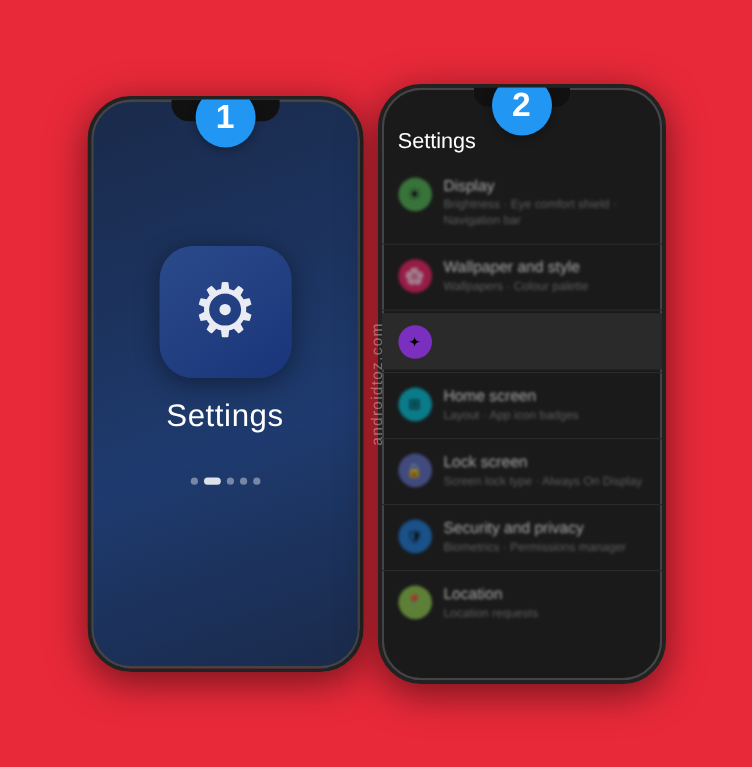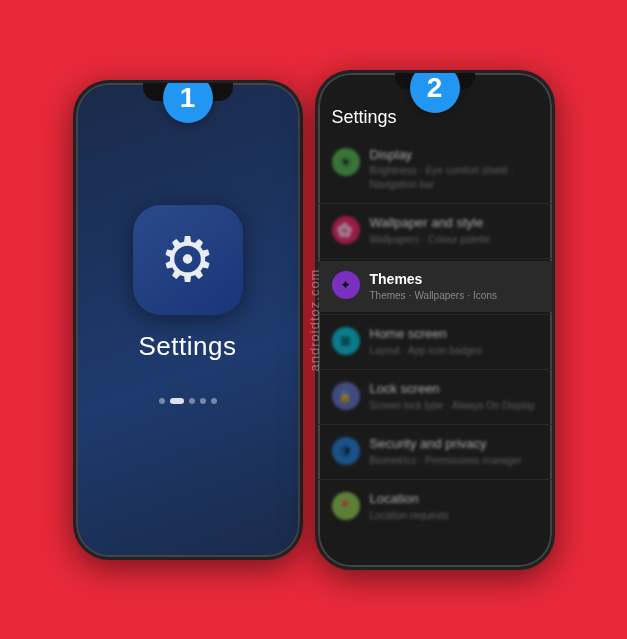--- a/index.html
+++ b/index.html
@@ -278,24 +278,20 @@
           <div class="icon-circle icon-pink">🌸</div>
           <div class="item-text">
             <div class="item-title">Wallpaper and style</div>
             <div class="item-subtitle">Wallpapers · Colour palette</div>
           </div>
         </div>
         <div class="divider"></div>
 
         <div class="settings-item highlighted">
           <div class="icon-circle icon-purple" style="font-size:12px;">✦</div>
-          <div class="item-text">
-            <div class="item-title">Themes</div>
-            <div class="item-subtitle">Themes · Wallpapers · Icons</div>
-          </div>
         </div>
         <div class="divider"></div>
 
         <div class="settings-item blurred">
           <div class="icon-circle icon-teal" style="font-size:12px;">⊞</div>
           <div class="item-text">
             <div class="item-title">Home screen</div>
             <div class="item-subtitle">Layout · App icon badges</div>
           </div>
         </div>

